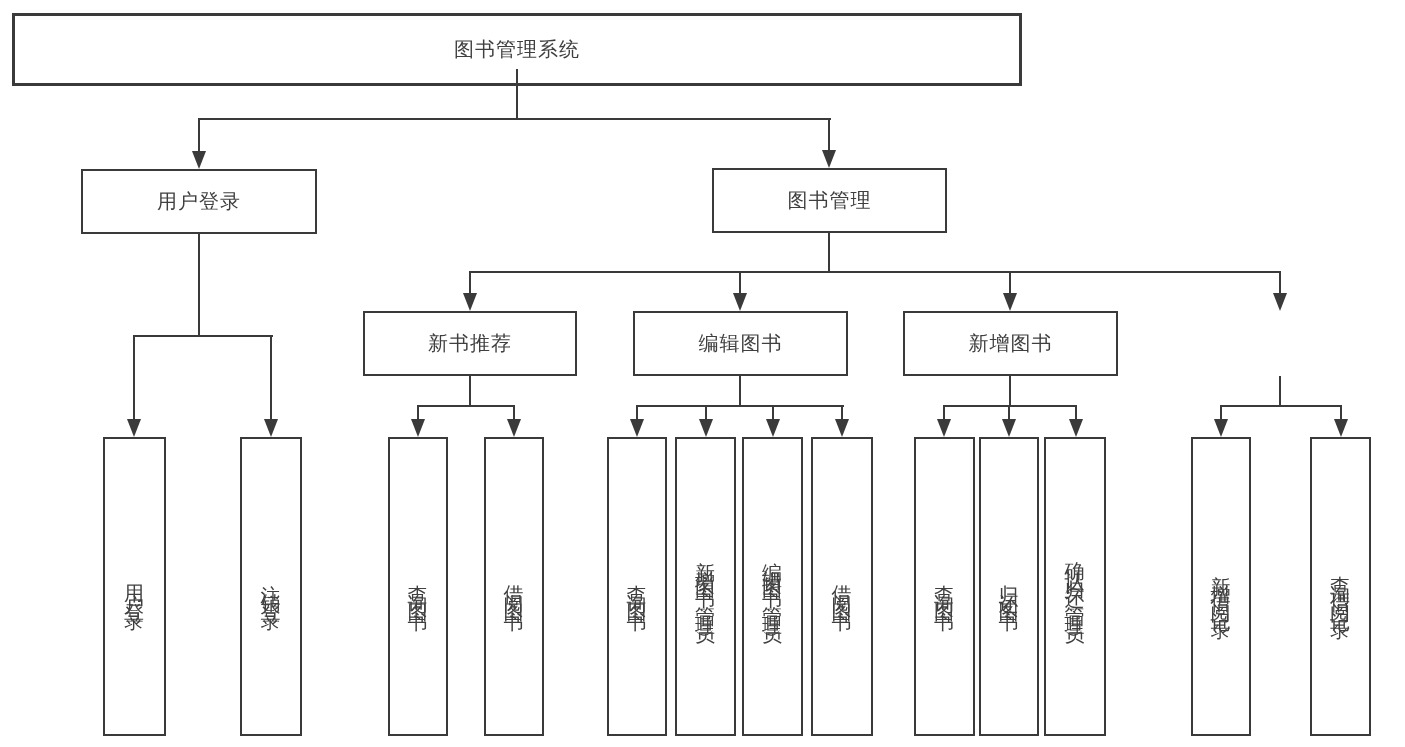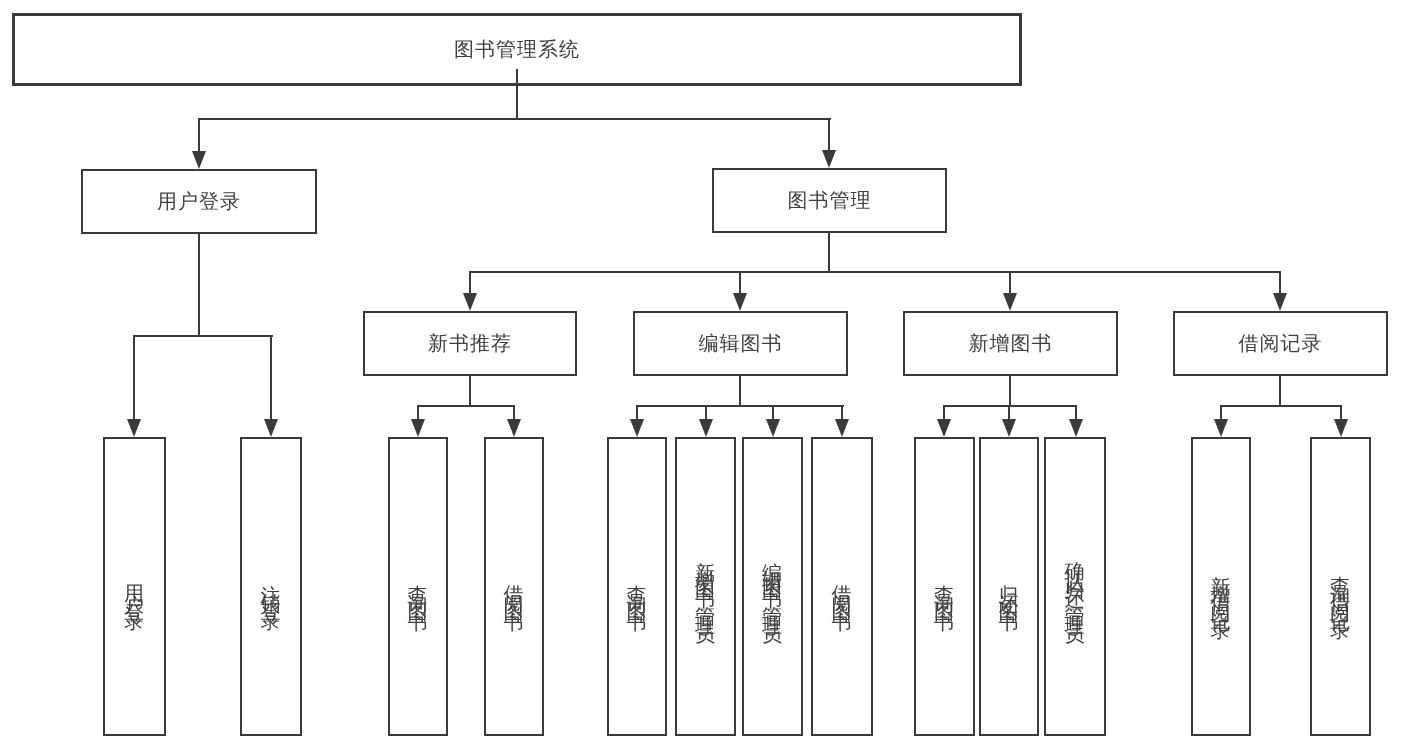--- a/index.html
+++ b/index.html
@@ -85,23 +85,20 @@
 
   <div class="box" style="left:363px;top:311px;width:214px;height:65px">
     <span>新书推荐</span>
   </div>
   <div class="box" style="left:633px;top:311px;width:215px;height:65px">
     <span>编辑图书</span>
   </div>
   <div class="box" style="left:903px;top:311px;width:215px;height:65px">
     <span>新增图书</span>
   </div>
-  <div class="box" style="left:1173px;top:311px;width:215px;height:65px">
-    <span>借阅记录</span>
-  </div>
 
   <div class="line" style="left:469px;top:376px;width:2px;height:31px"></div>
   <div class="line" style="left:417px;top:405px;width:98px;height:2px"></div>
   <div class="line" style="left:417px;top:405px;width:2px;height:15px"></div>
   <div class="arrow" style="left:411px;top:419px"></div>
   <div class="line" style="left:513px;top:405px;width:2px;height:15px"></div>
   <div class="arrow" style="left:507px;top:419px"></div>
 
   <div class="line" style="left:739px;top:376px;width:2px;height:31px"></div>
   <div class="line" style="left:636px;top:405px;width:208px;height:2px"></div>

